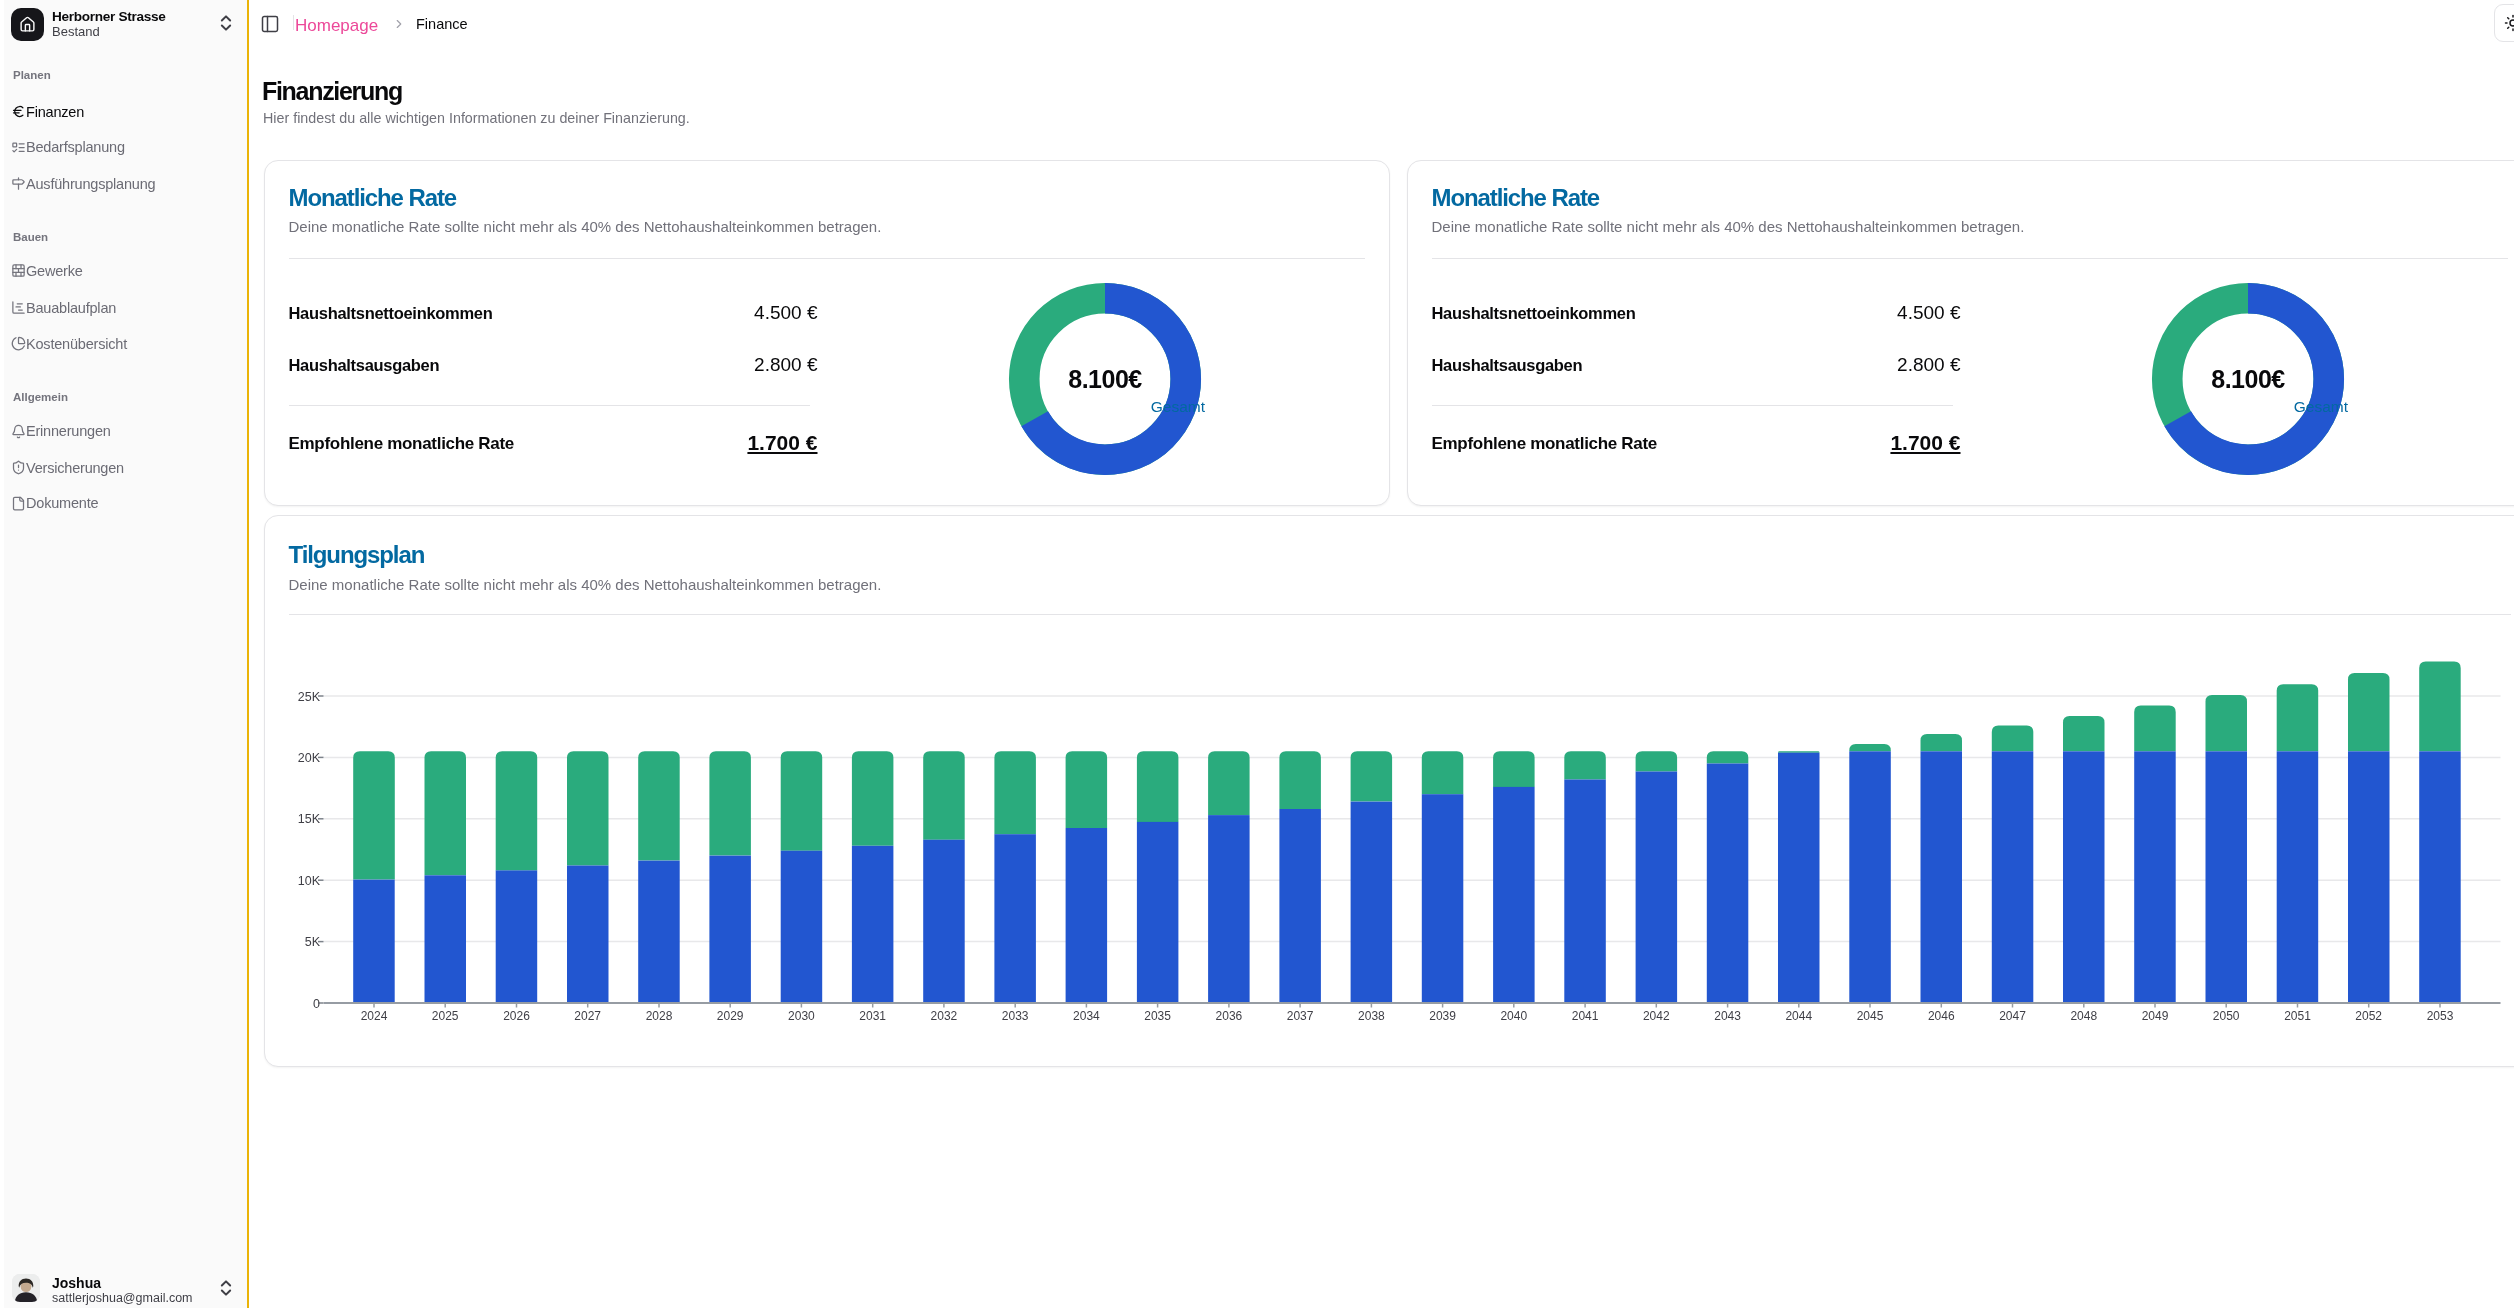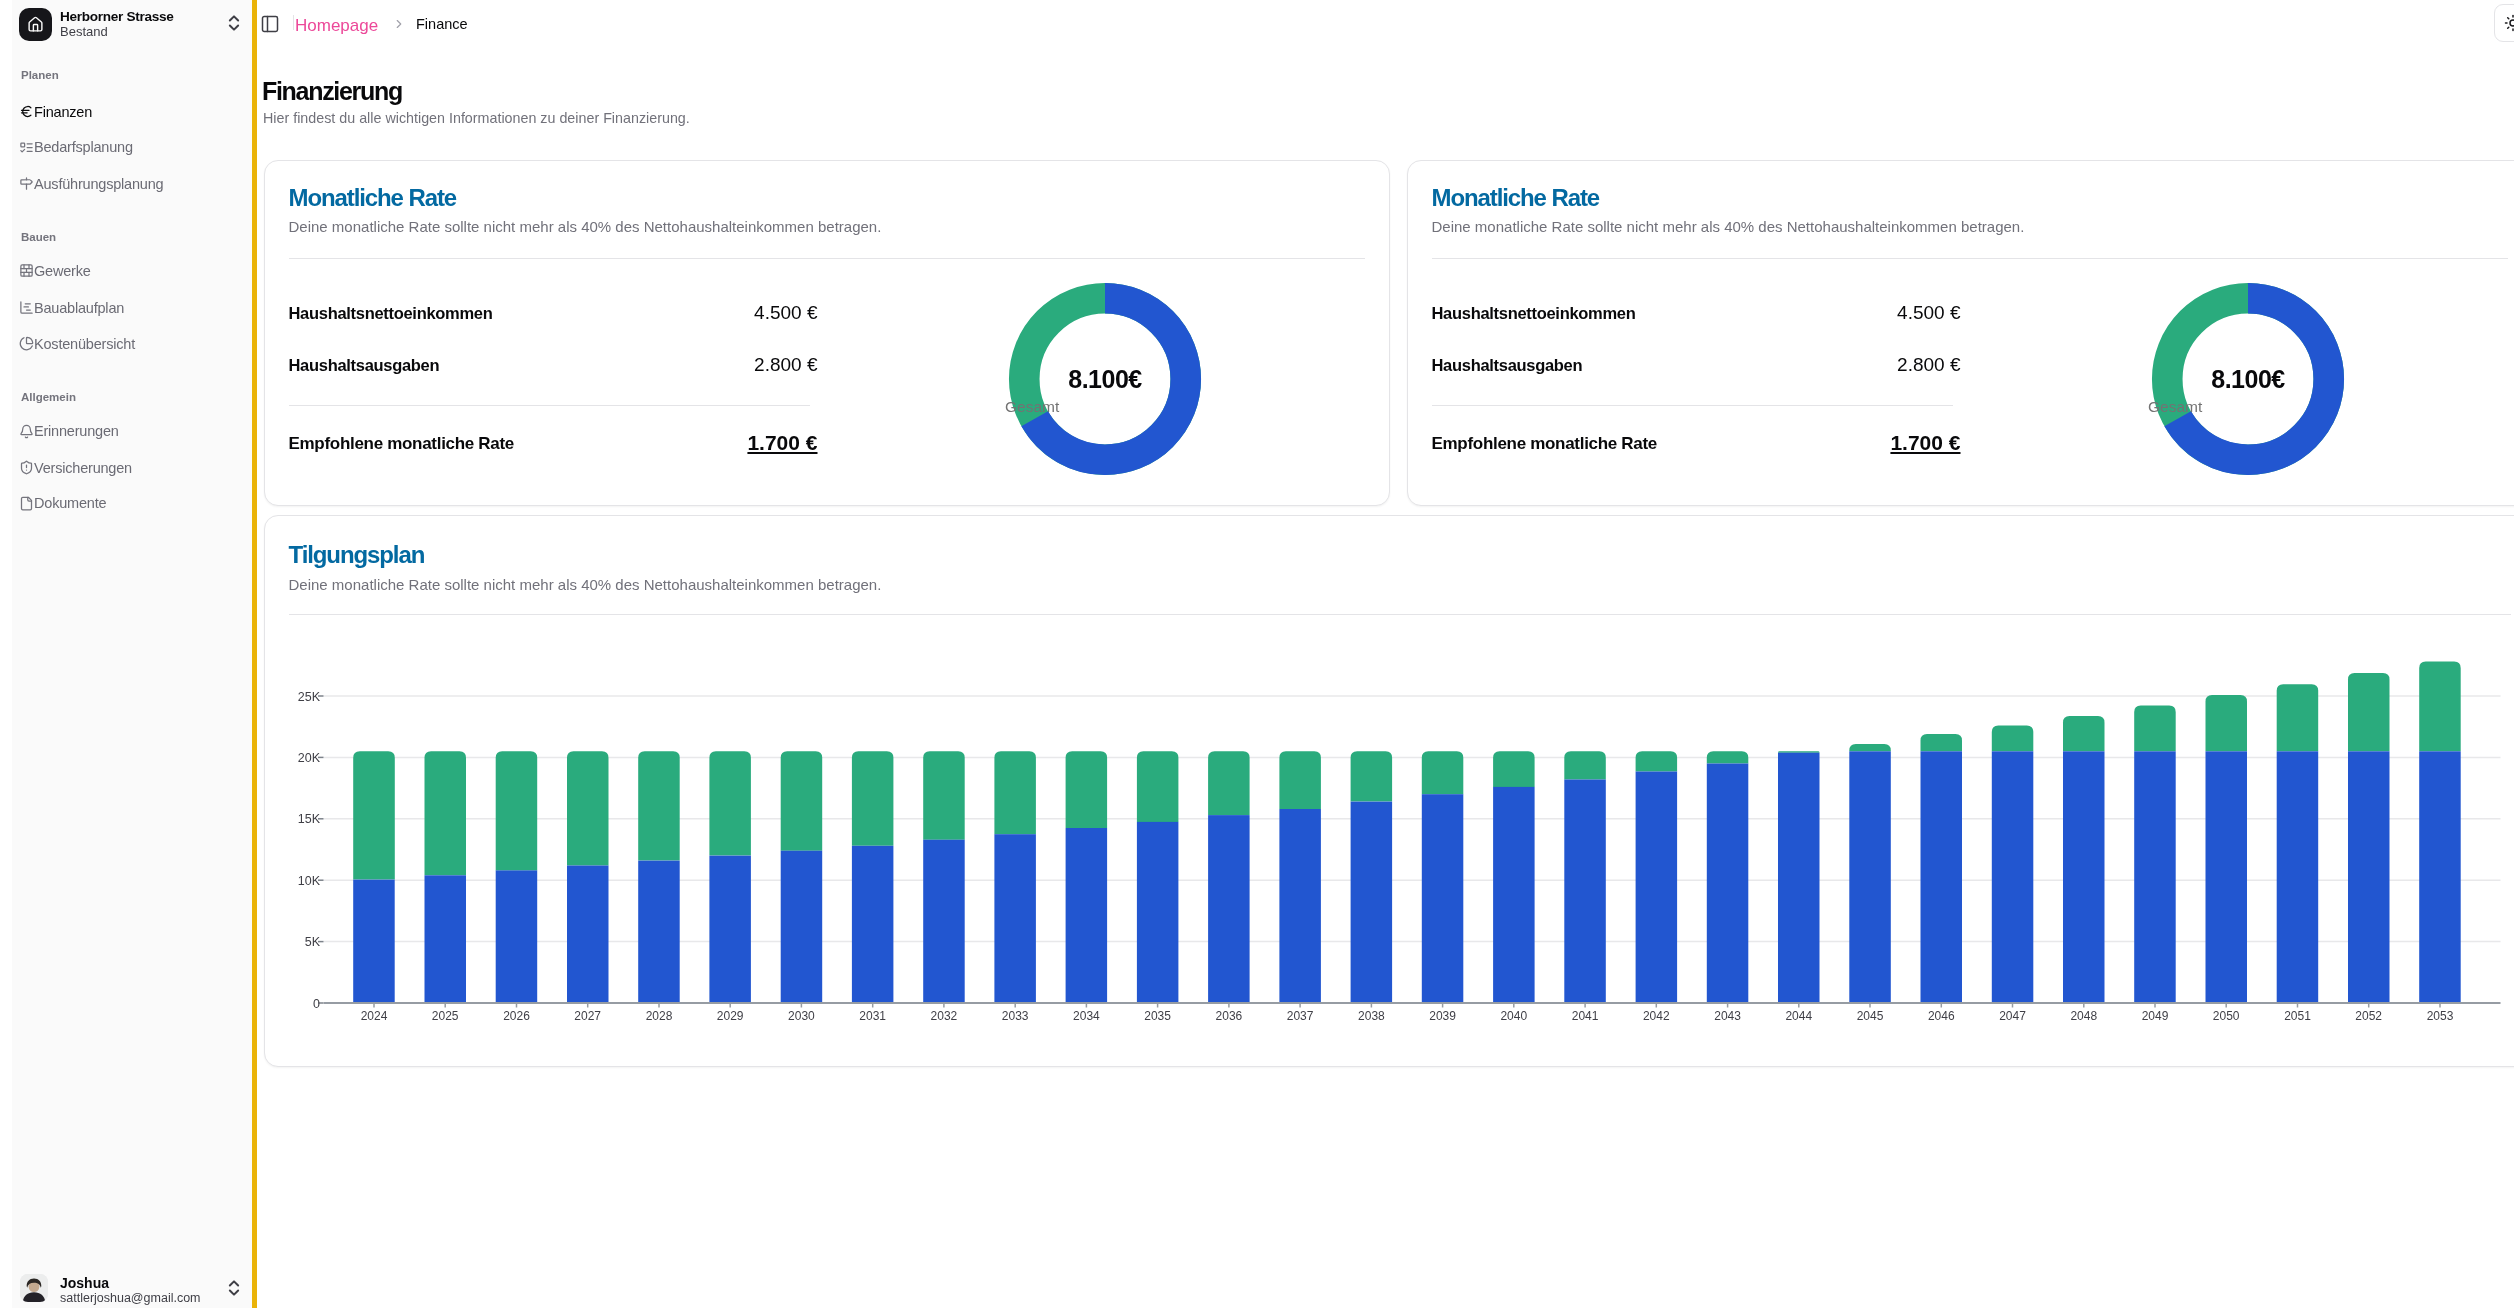--- a/index.html
+++ b/index.html
@@ -1,39 +1,39 @@
 <!DOCTYPE html>
 <html><head><meta charset="utf-8">
 <style>
 * { margin:0; padding:0; box-sizing:border-box; }
 html,body { width:2514px; height:1308px; overflow:hidden; background:#fff;
   font-family:"Liberation Sans", sans-serif; -webkit-font-smoothing:antialiased; }
 .abs { position:absolute; }
-#sidebar { position:absolute; left:12px; top:0; width:245px; height:1308px;
-  background:#fafafa; border-right:5px solid #eab308; }
+#sidebar { position:absolute; left:4px; top:0; width:245px; height:1308px;
+  background:#fafafa; border-right:2px solid #eab308; }
 .navlabel { position:absolute; left:9px; font-size:11.5px; font-weight:600; color:#74747d; }
 .navitem { position:absolute; left:7px; height:26px; display:flex; align-items:center;
   font-size:14.5px; letter-spacing:-0.2px; }
 .navico { width:15px; height:15px; display:flex; }
 .card { position:absolute; background:#fff; border:1px solid #e4e4e7; border-radius:14px;
   box-shadow:0 1px 2px rgba(0,0,0,0.05); }
 .ctitle { position:absolute; left:24px; top:23px; font-size:24px; font-weight:700;
   letter-spacing:-1.1px; color:#0369a1; }
 .cdesc { position:absolute; left:24px; top:57px; font-size:15px; color:#71717a; }
 .hr { position:absolute; height:1px; background:#e4e4e7; }
 .rowlab { position:absolute; left:24px; font-size:16.5px; font-weight:700; color:#09090b;
   letter-spacing:-0.3px; }
 .rowlab.b { font-size:17px; }
 .rowval { position:absolute; width:521px; left:32px; text-align:right; font-size:19px;
   color:#09090b; }
 .rowval.b { font-weight:700; font-size:21px;text-decoration:underline; }
 .dnum { position:absolute; left:0; width:200px; top:86px; text-align:center; font-size:25px;
   font-weight:600; color:#09090b; letter-spacing:-0.5px; }
-.dsub { position:absolute; left:0; width:200px; top:119px; text-align:left; font-size:15.5px;
-  color:#737373; }
+.dsub { position:absolute; left:0; width:200px; top:119px; text-align:right; font-size:15.5px;
+  color:#0369a1; }
 </style></head>
 <body>
 <div id="sidebar">
   <div class="abs" style="left:6.5px;top:7.5px;width:33px;height:33px;background:#16161a;border-radius:10px;display:flex;align-items:center;justify-content:center">
       <svg width="17" height="17" viewBox="0 0 24 24" fill="none" stroke="#fafafa" stroke-width="2" stroke-linecap="round" stroke-linejoin="round">
         <path d="M15 21v-8a1 1 0 0 0-1-1h-4a1 1 0 0 0-1 1v8"></path>
         <path d="M3 10a2 2 0 0 1 .709-1.528l7-5.999a2 2 0 0 1 2.582 0l7 5.999A2 2 0 0 1 21 10v9a2 2 0 0 1-2 2H5a2 2 0 0 1-2-2z"></path>
       </svg>
     </div>
   <div class="abs" style="left:48px;top:9px;font-size:13.6px;letter-spacing:-0.3px;font-weight:700;color:#09090b">Herborner Strasse</div>

